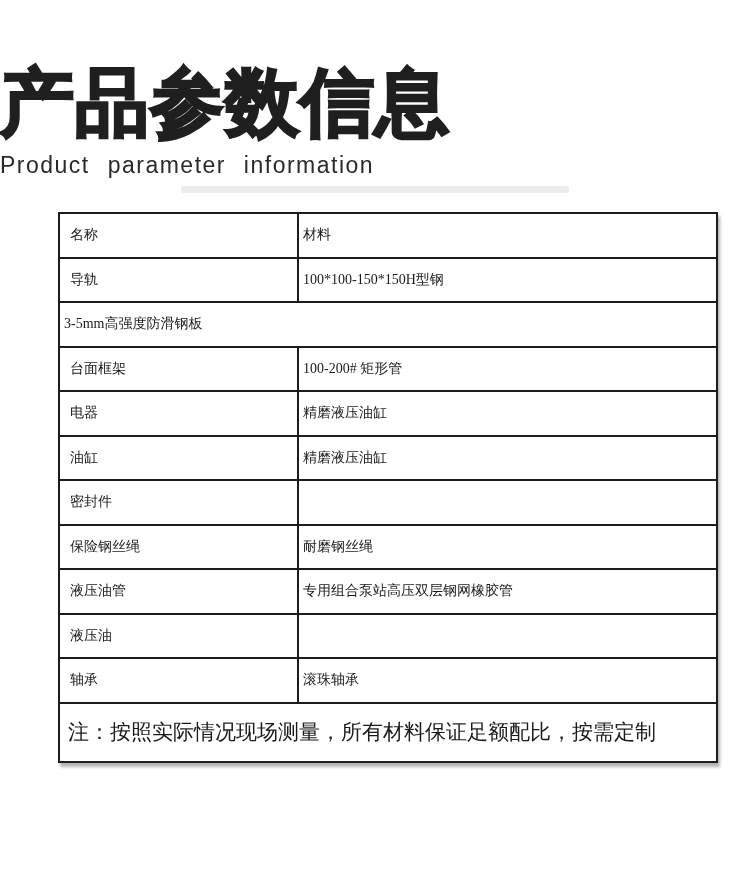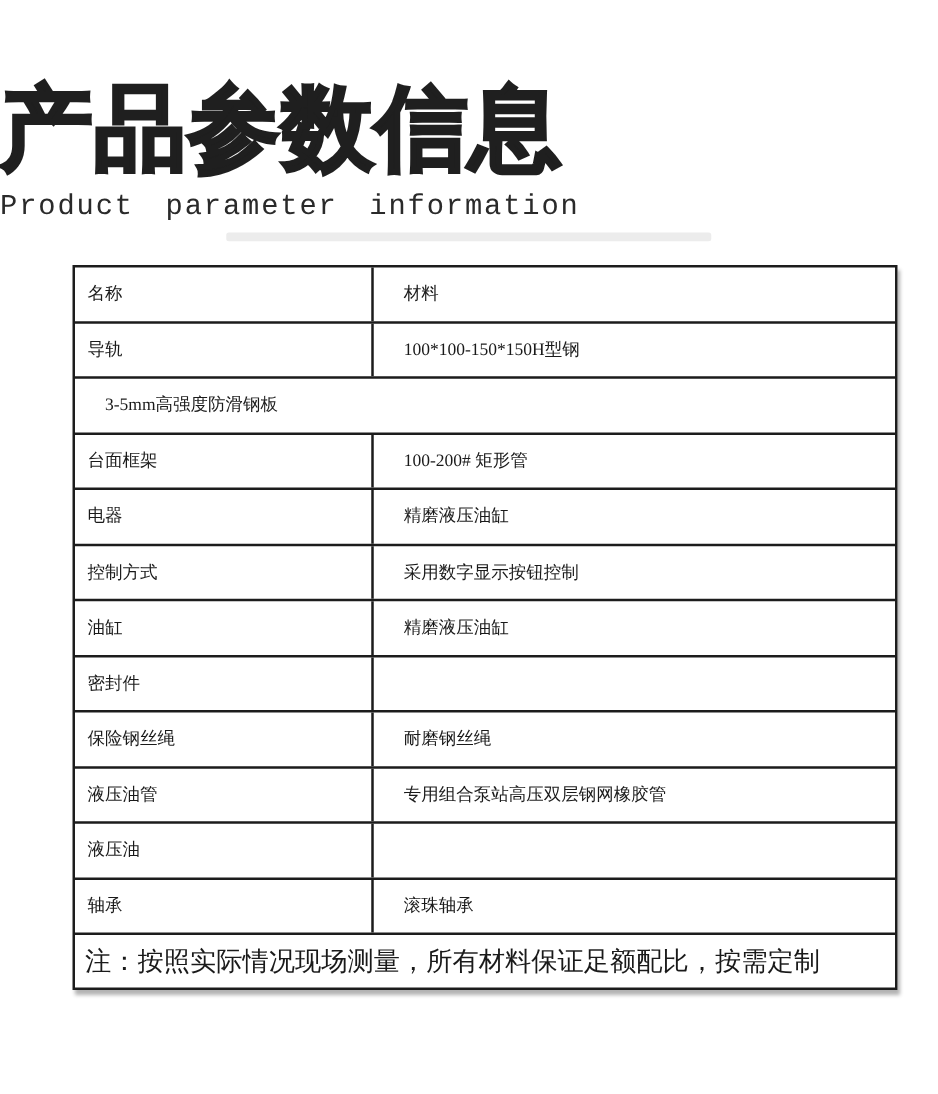--- a/index.html
+++ b/index.html
@@ -31,21 +31,20 @@
     margin: 0;
   }
   .page-subtitle {
     margin-top: 2px;
     font-size: 23px;
     line-height: 26px;
     letter-spacing: 1.5px;
     word-spacing: 10px;
     color: #2a2a2a;
     font-weight: 500;
-    font-family: Liberation Mono, monospace;
   }
   .subtitle-underline {
     width: 388px;
     height: 7px;
     margin: 8px auto 0 auto;
     background: #ececec;
     border-radius: 2px;
   }
 
   
@@ -76,26 +75,26 @@
     overflow: hidden;
   }
   .cell.label {
     width: 239px;
     flex: 0 0 239px;
     border-right: 2px solid #1c1c1c;
     padding-left: 10px;
   }
   .cell.value {
     flex: 1;
-    padding-left: 24px;
+    padding-left: 4px;
   }
   .note-row {
     display: flex;
     align-items: center;
-    height: 42px;
+    height: 57px;
     box-sizing: border-box;
     padding-left: 8px;
     font-size: 21px;
     color: #1a1a1a;
     white-space: nowrap;
     overflow: hidden;
   }
 </style>
 </head>
 <body>
@@ -125,24 +124,20 @@
   <div class="trow">
     <div class="cell label">台面框架</div>
     <div class="cell value">100-200# 矩形管</div>
   </div>
 
   <div class="trow">
     <div class="cell label">电器</div>
     <div class="cell value">精磨液压油缸</div>
   </div>
 
-  <div class="trow">
-    <div class="cell label">控制方式</div>
-    <div class="cell value">采用数字显示按钮控制</div>
-  </div>
 
   <div class="trow">
     <div class="cell label">油缸</div>
     <div class="cell value">精磨液压油缸</div>
   </div>
 
   <div class="trow">
     <div class="cell label">密封件</div>
   </div>
 

